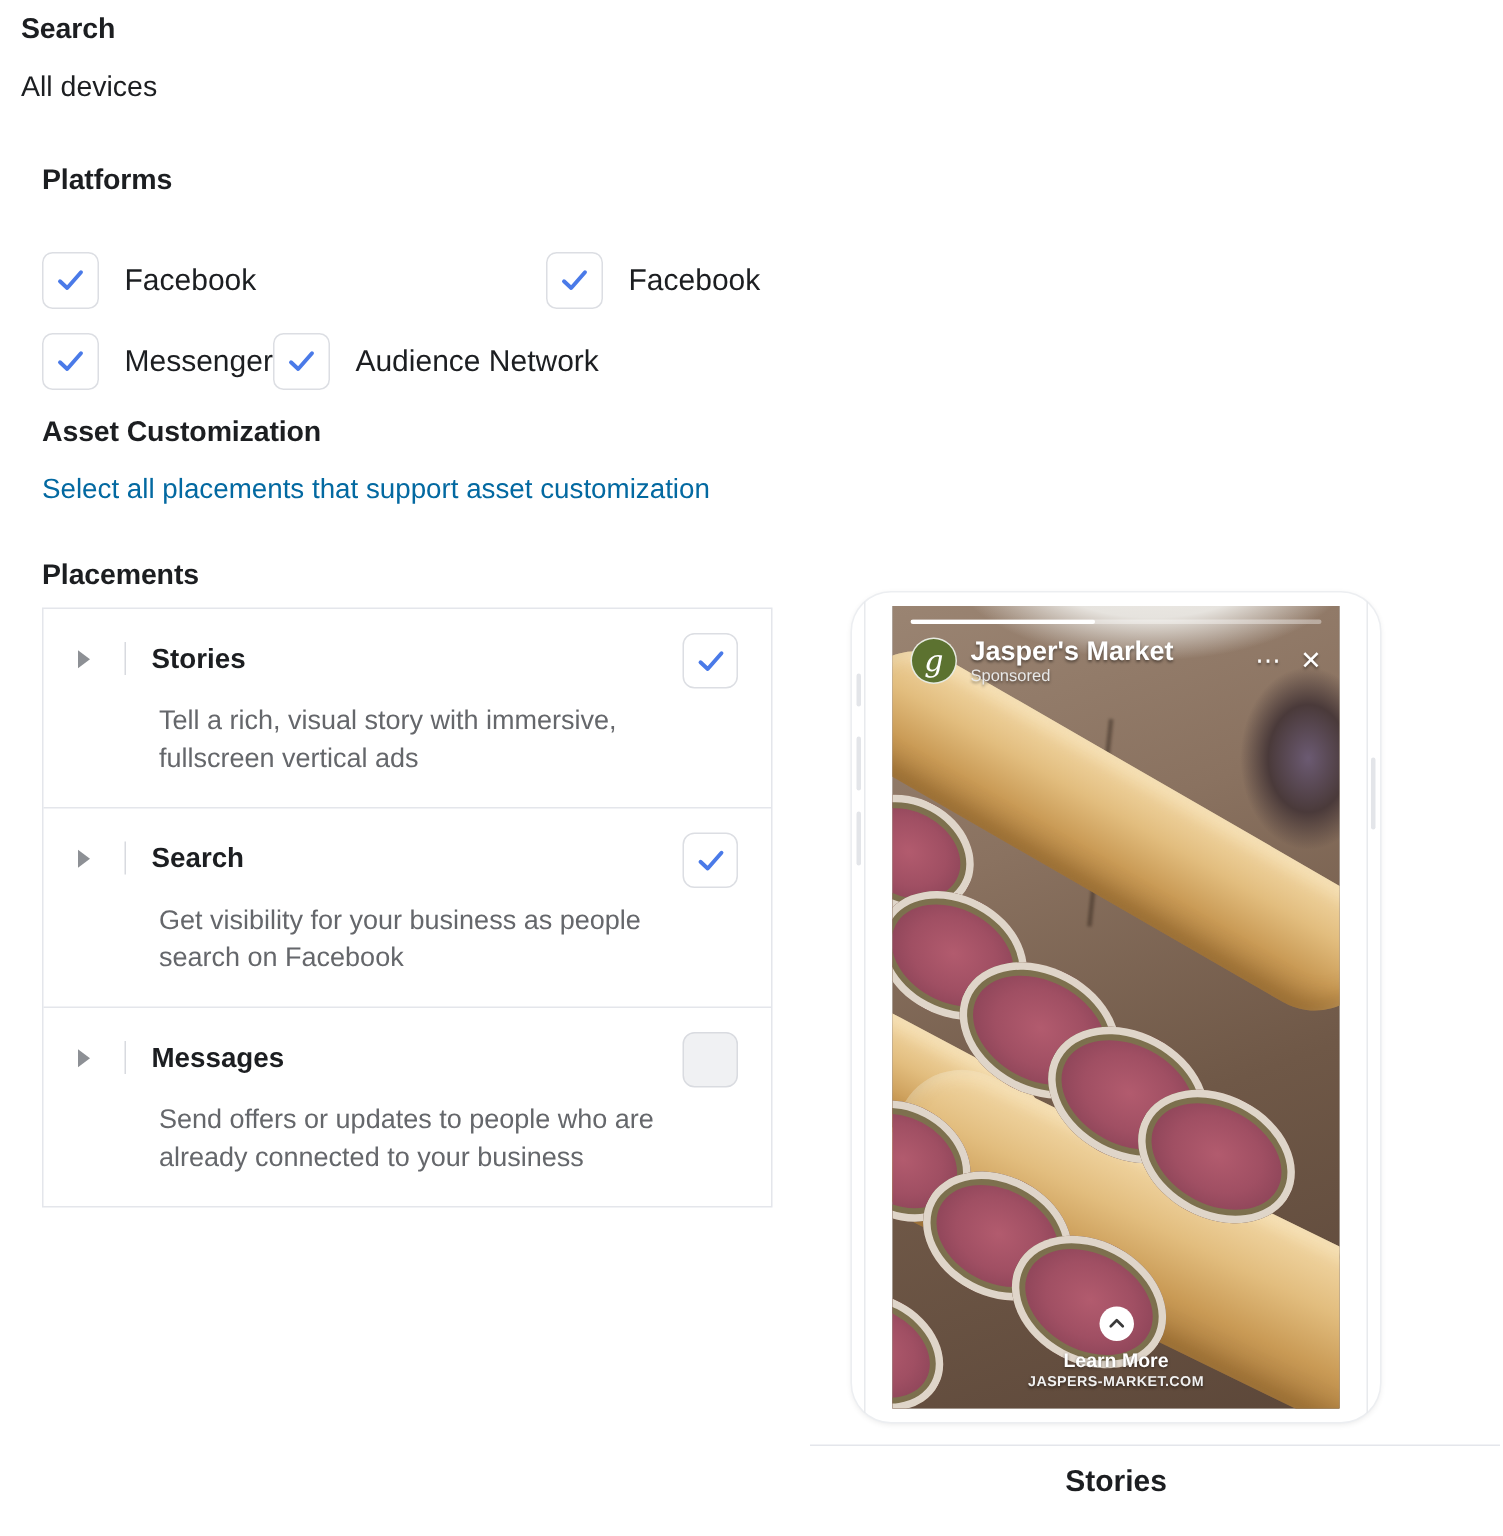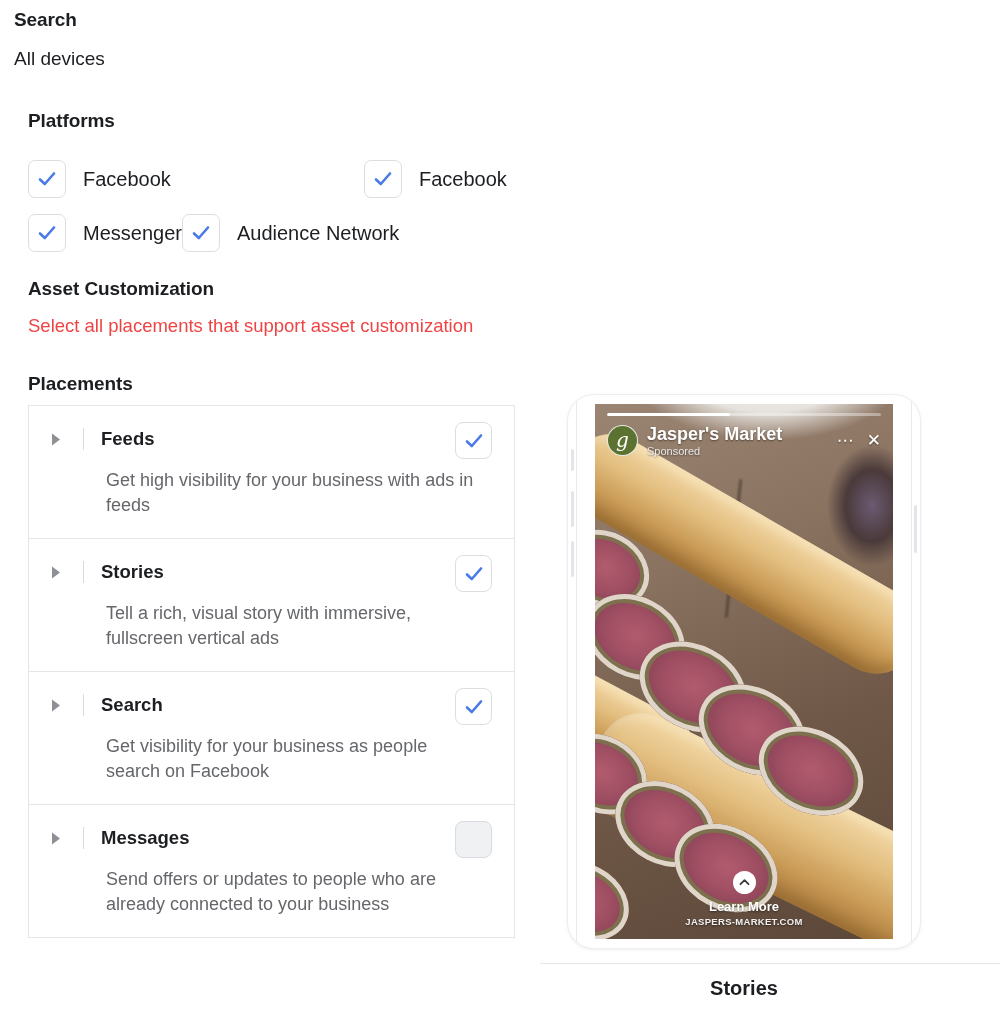--- a/index.html
+++ b/index.html
@@ -42,21 +42,21 @@
   }
 
   .platforms-title { position: absolute; left: 28px; top: 110px; }
 
   
   .platform-grid {
     position: absolute;
     left: 28px; top: 152px;
     width: 500px;
   }
-  .plat-row { display: flex; height: 54px; align-items: center; }
+  .plat-row { display: flex; height: 54px; align-items: flex-end; }
   .plat-cell { display: flex; align-items: center; }
   .plat-cell.col1 { width: 336px; }
 
   .cb-sm {
     width: 38px; height: 38px;
     border: 1px solid #dcdee3;
     border-radius: 7px;
     background: #ffffff;
     display: flex; align-items: center; justify-content: center;
     flex: none;
@@ -68,21 +68,21 @@
     margin-left: 17px;
     font-size: 20px;
     color: #1c1e21;
     white-space: nowrap;
   }
 
   .asset-title { position: absolute; left: 28px; top: 278px; }
   .asset-link {
     position: absolute; left: 28px; top: 315px;
     font-size: 18.5px;
-    color: #ef4444;
+    color: #0369a1;
     text-decoration: none;
     cursor: pointer;
   }
 
   .placements-title { position: absolute; left: 28px; top: 373px; }
 
   
   .placements-box {
     position: absolute;
     left: 28px; top: 405px;
@@ -390,37 +390,20 @@
       </div>
     </div>
 
     <div class="sec-title asset-title">Asset Customization</div>
     <a class="asset-link" href="#">Select all placements that support asset customization</a>
 
     <div class="sec-title placements-title">Placements</div>
 
     <div class="placements-box">
 
-      <div class="pl-row">
-        <div class="pl-head">
-          <span class="pl-caret">
-            <svg width="10" height="13" viewBox="0 0 10 13">
-                <polygon points="1,0.5 9,6.5 1,12.5" fill="#8d9095"></polygon>
-              </svg>
-          </span>
-          <span class="pl-divider"></span>
-          <span class="pl-name">Feeds</span>
-        </div>
-        <div class="cb-lg">
-          <svg width="22" height="22" viewBox="0 0 22 22">
-            <polyline points="4,11.5 8.8,16 18,5.5" fill="none" stroke="#4a7ae8" stroke-width="2.6" stroke-linecap="round" stroke-linejoin="round"></polyline>
-          </svg>
-        </div>
-        <div class="pl-desc">Get high visibility for your business with ads in feeds</div>
-      </div>
 
       <div class="pl-row">
         <div class="pl-head">
           <span class="pl-caret">
             <svg width="10" height="13" viewBox="0 0 10 13">
                 <polygon points="1,0.5 9,6.5 1,12.5" fill="#8d9095"></polygon>
               </svg>
           </span>
           <span class="pl-divider"></span>
           <span class="pl-name">Stories</span>

